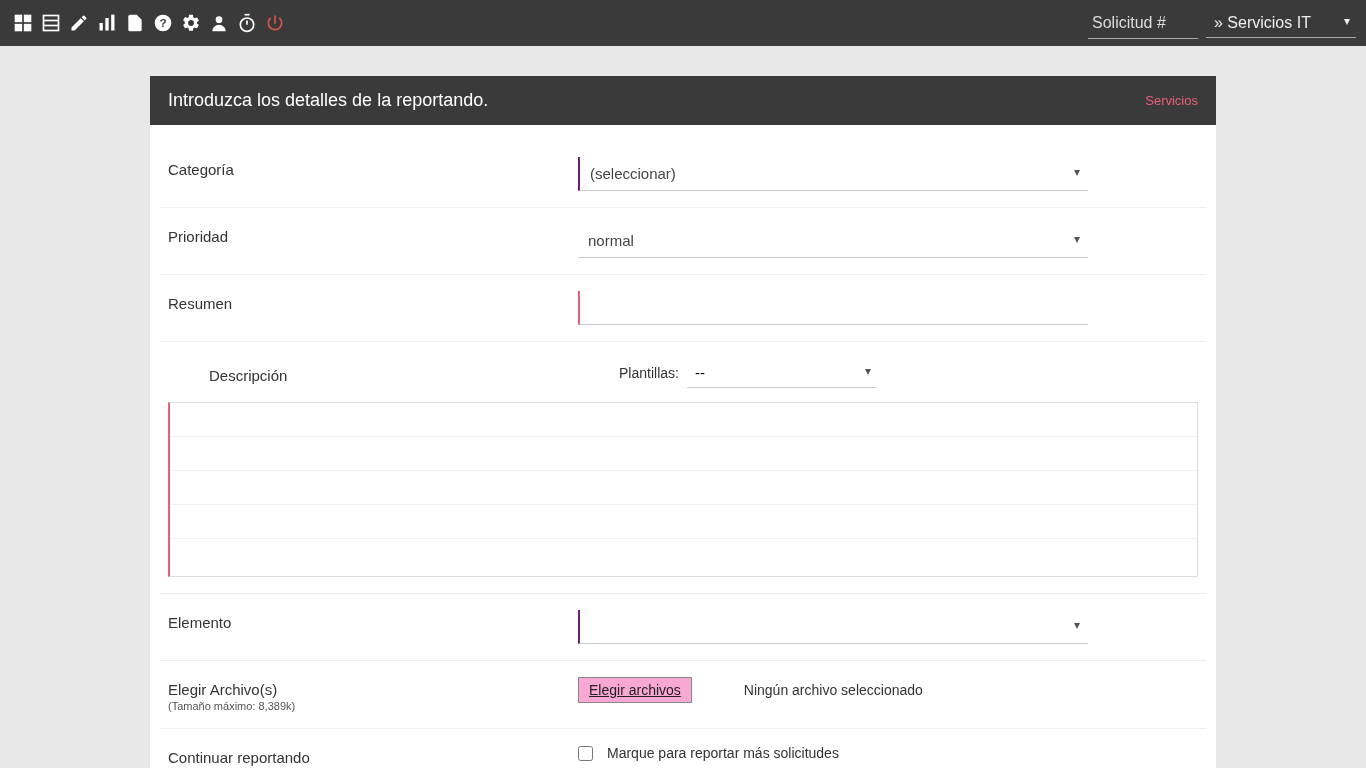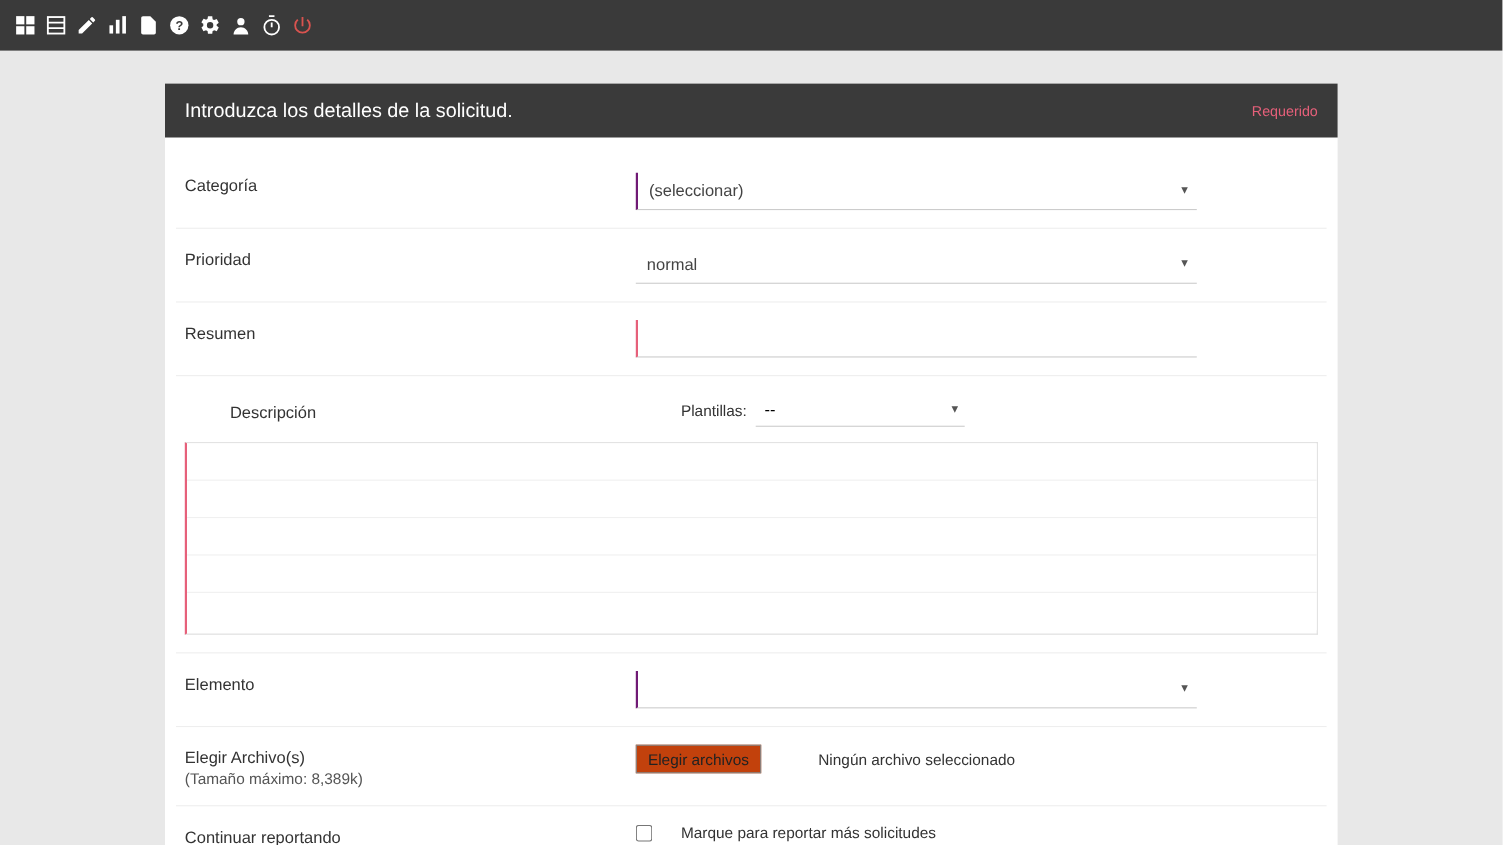--- a/index.html
+++ b/index.html
@@ -96,21 +96,21 @@
   border-bottom: 1px solid #eee;
   align-items: flex-start;
 }
 .row:last-of-type { border-bottom: none; }
 .label-col {
   width: 410px;
   color: #333;
   font-size: 15px;
   padding-top: 4px;
 }
-.label-col .hint { font-size: 14px; color: #555; display: block; margin-top: 2px; }
+.label-col .hint { font-size: 11px; color: #555; display: block; margin-top: 2px; }
 .field-col { flex: 1; }
 .select-wrap {
   position: relative;
   width: 510px;
   border-bottom: 1px solid #ccc;
 }
 .select-wrap.required { border-left: 2px solid #701a75; }
 .form-select, .form-input {
   width: 100%;
   border: none;
@@ -184,29 +184,30 @@
   position: absolute;
   inset: 0;
   pointer-events: none;
 }
 .textarea-lines div {
   height: 34px;
   border-bottom: 1px solid #f0f0f0;
 }
 .file-row { display: flex; align-items: center; gap: 8px; }
 .file-button {
-  background: #c2410c;
+  background: #f9a8d4;
   border: 1px solid #888;
   padding: 4px 10px;
   font-size: 14px;
   cursor: pointer;
   color: #222;
+  text-decoration: underline;
 }
 .file-status { color: #333; font-size: 14px; padding-left: 44px; }
-.check-row { display: flex; align-items: center; gap: 26px; }
+.check-row { display: flex; align-items: center; gap: 14px; }
 .check-row input { width: 15px; height: 15px; cursor: pointer; }
 .icon-btn { padding: 2px 3px; display: inline-flex; }
 </style>
 </head>
 <body>
 
 <div class="topbar">
   <div class="topbar-left">
     <span class="icon-btn">
         <svg viewBox="0 0 24 24">
@@ -263,26 +264,36 @@
           <line x1="12" y1="14" x2="12" y2="9" stroke="#fff" stroke-width="2"></line>
           <line x1="9" y1="2" x2="15" y2="2" stroke="#fff" stroke-width="2"></line>
         </svg>
       </span>
     <span class="icon-btn power">
         <svg viewBox="0 0 24 24">
           <path d="M13 3h-2v10h2V3zm4.83 2.17l-1.42 1.42A7 7 0 1 1 7.59 6.59L6.17 5.17A9 9 0 1 0 17.83 5.17z"></path>
         </svg>
       </span>
   </div>
+  <div class="topbar-right">
+    <div class="search-group">
+      <input class="search-input" type="text" placeholder="Solicitud #" style="">
+    </div>
+    <div class="top-select-wrap">
+      <select class="top-select">
+        <option>» Servicios IT</option>
+      </select>
+    </div>
+  </div>
 </div>
 
 <div class="container">
   <div class="panel-header">
-    <span>Introduzca los detalles de la solicitud.</span>
-    <span class="required-text">Requerido</span>
+    <span>Introduzca los detalles de la reportando.</span>
+    <span class="required-text">Servicios</span>
   </div>
 
   <div class="form-body">
 
     <div class="row">
       <div class="label-col">Categoría</div>
       <div class="field-col">
         <div class="select-wrap required">
           <select class="form-select">
             <option>(seleccionar)</option>

